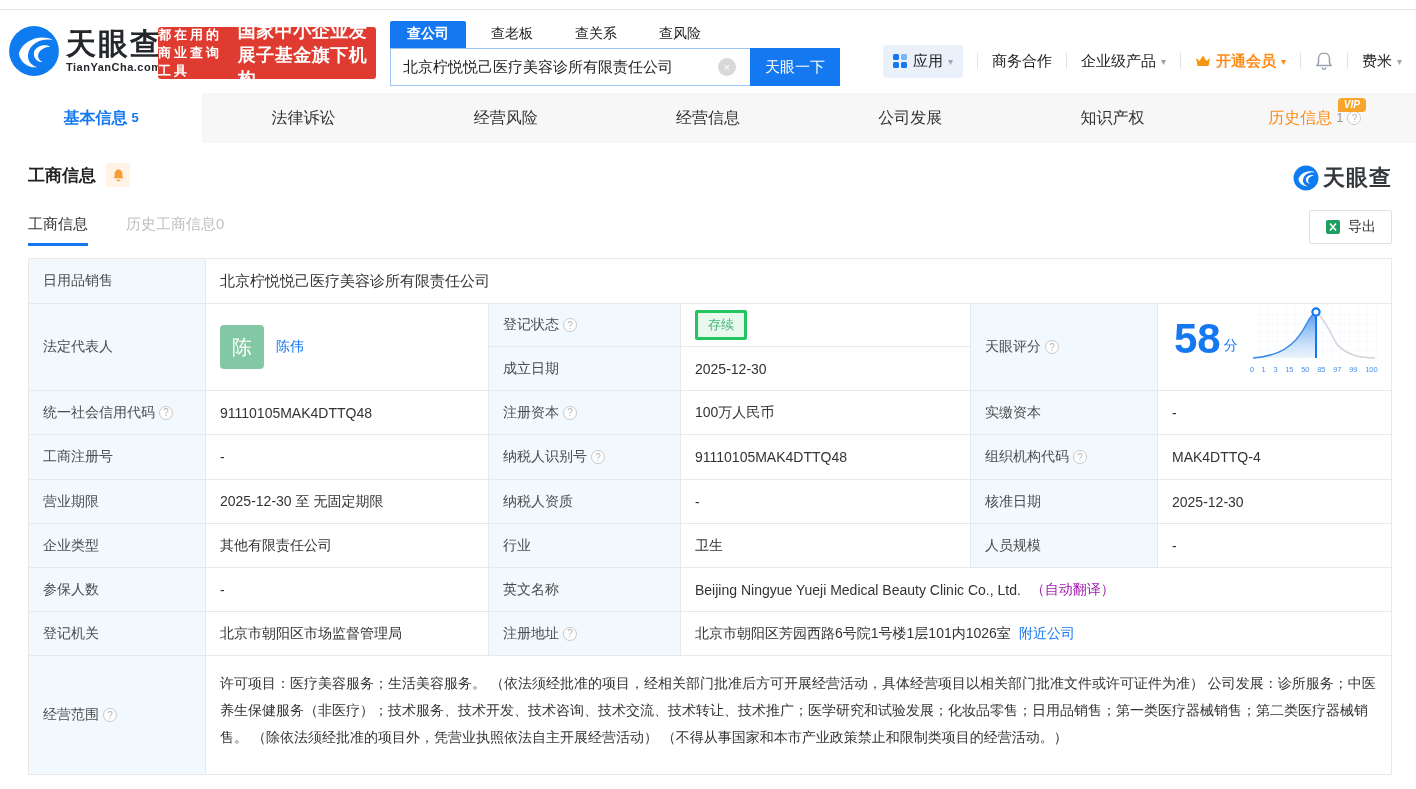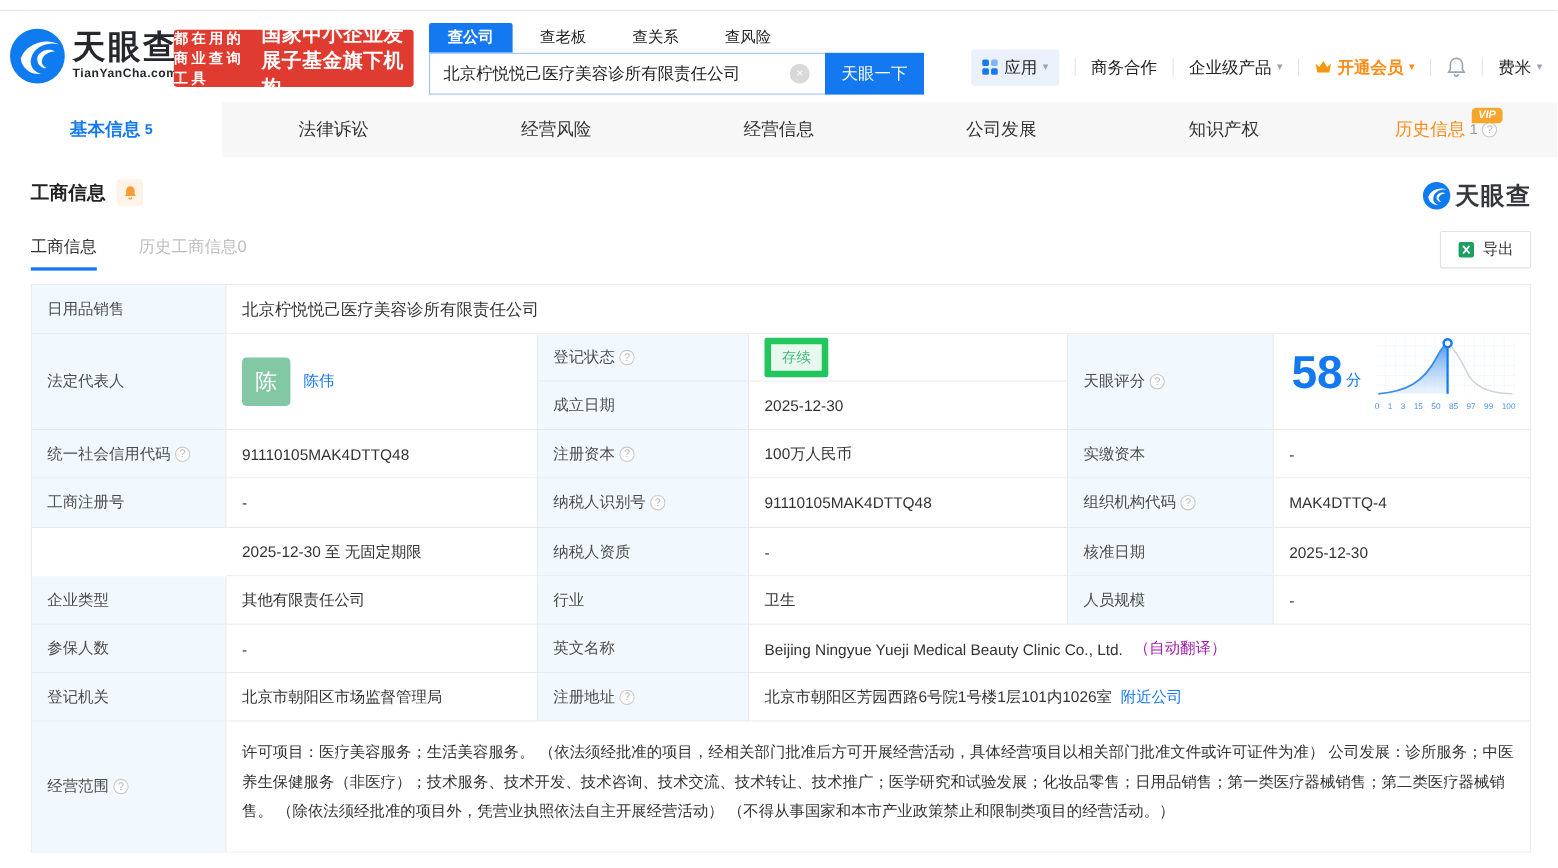--- a/index.html
+++ b/index.html
@@ -77,21 +77,21 @@
   .info-table { position:absolute; top:258px; left:28px; width:1364px; border:1px solid #e9e9e9;
                 display:grid; grid-template-columns:177px 283px 192px 290px 187px 233px;
                 grid-template-rows:45px 43px 44px 44px 45px 44px 44px 44px 44px 118px; }
   .cell { border-right:1px solid #e9e9e9; border-bottom:1px solid #e9e9e9; display:flex; align-items:center;
           font-size:14px; padding:0 14px; overflow:hidden; }
   .cell.lastcol { border-right:none; }
   .cell.lastrow { border-bottom:none; }
   .lc { background:#f1f9fe; color:#4c4c4c; }
   .vc { background:#fff; color:#333; }
   .dash { color:#333; }
-  .status-badge { background:#e8f8ee; border:6px solid #22c55e; color:#44b97c; font-size:13px;
+  .status-badge { background:#e8f8ee; border:3px solid #22c55e; color:#44b97c; font-size:13px;
                   padding:3px 10px; border-radius:2px; }
   .avatar { width:44px; height:44px; background:#83c8a4; color:#fff; border-radius:4px; font-size:20px;
             display:flex; align-items:center; justify-content:center; margin-right:12px; cursor:pointer; flex:none; }
   .link { color:#1478f0; cursor:pointer; text-decoration:none; }
   .note { color:#a21caf; margin-left:10px;font-family:Liberation Serif, serif; }
   .score-cell { display:flex; align-items:center; padding:0 6px 16px 16px; }
   .score-num { font-size:42px; font-weight:bold; color:#1478f0; line-height:1; }
   .score-unit { font-size:14px; color:#1478f0; margin:14px 0 0 3px; }
   .score-chart { margin-left:12px; }
   .score-ticks { display:flex; justify-content:space-between; width:128px; margin-top:1px; }
@@ -338,20 +338,23 @@
       <span>91110105MAK4DTTQ48</span>
     </div>
     <div class="cell lc" style="grid-area:5/5/6/6">
       <span>组织机构代码</span>
       <span class="help-circle">?</span>
     </div>
     <div class="cell vc lastcol" style="grid-area:5/6/6/7">
       <span>MAK4DTTQ-4</span>
     </div>
 
+    <div class="cell lc" style="grid-area:6/1/7/2">
+      <span>营业期限</span>
+    </div>
     <div class="cell vc" style="grid-area:6/2/7/3">
       <span>2025-12-30 至 无固定期限</span>
     </div>
     <div class="cell lc" style="grid-area:6/3/7/4">
       <span>纳税人资质</span>
     </div>
     <div class="cell vc" style="grid-area:6/4/7/5">
       <span class="dash">-</span>
     </div>
     <div class="cell lc" style="grid-area:6/5/7/6">

